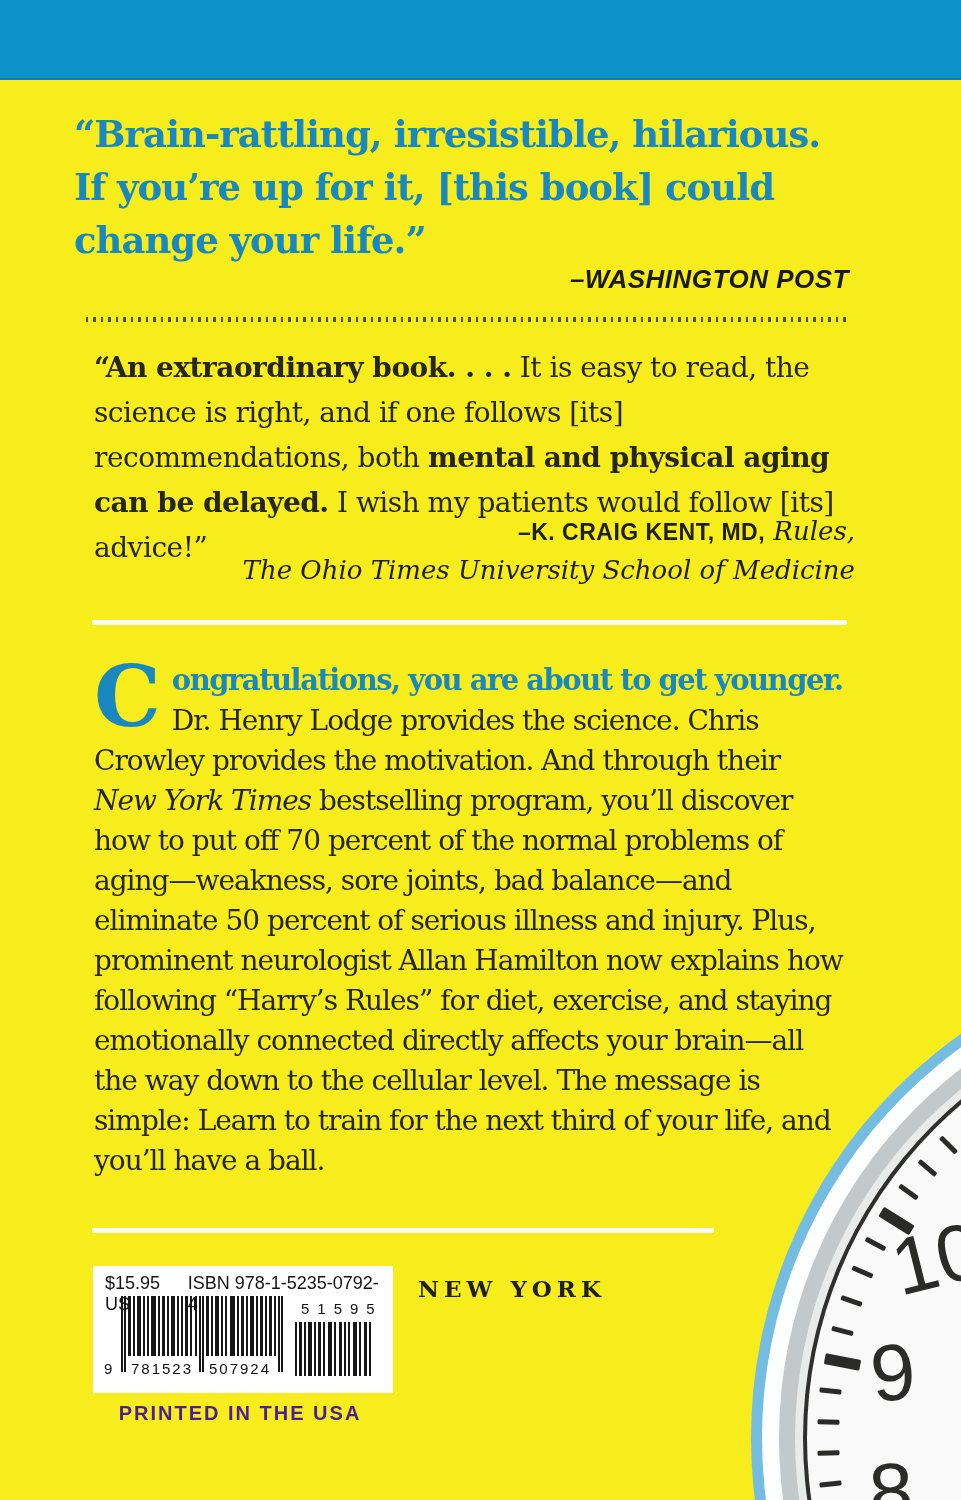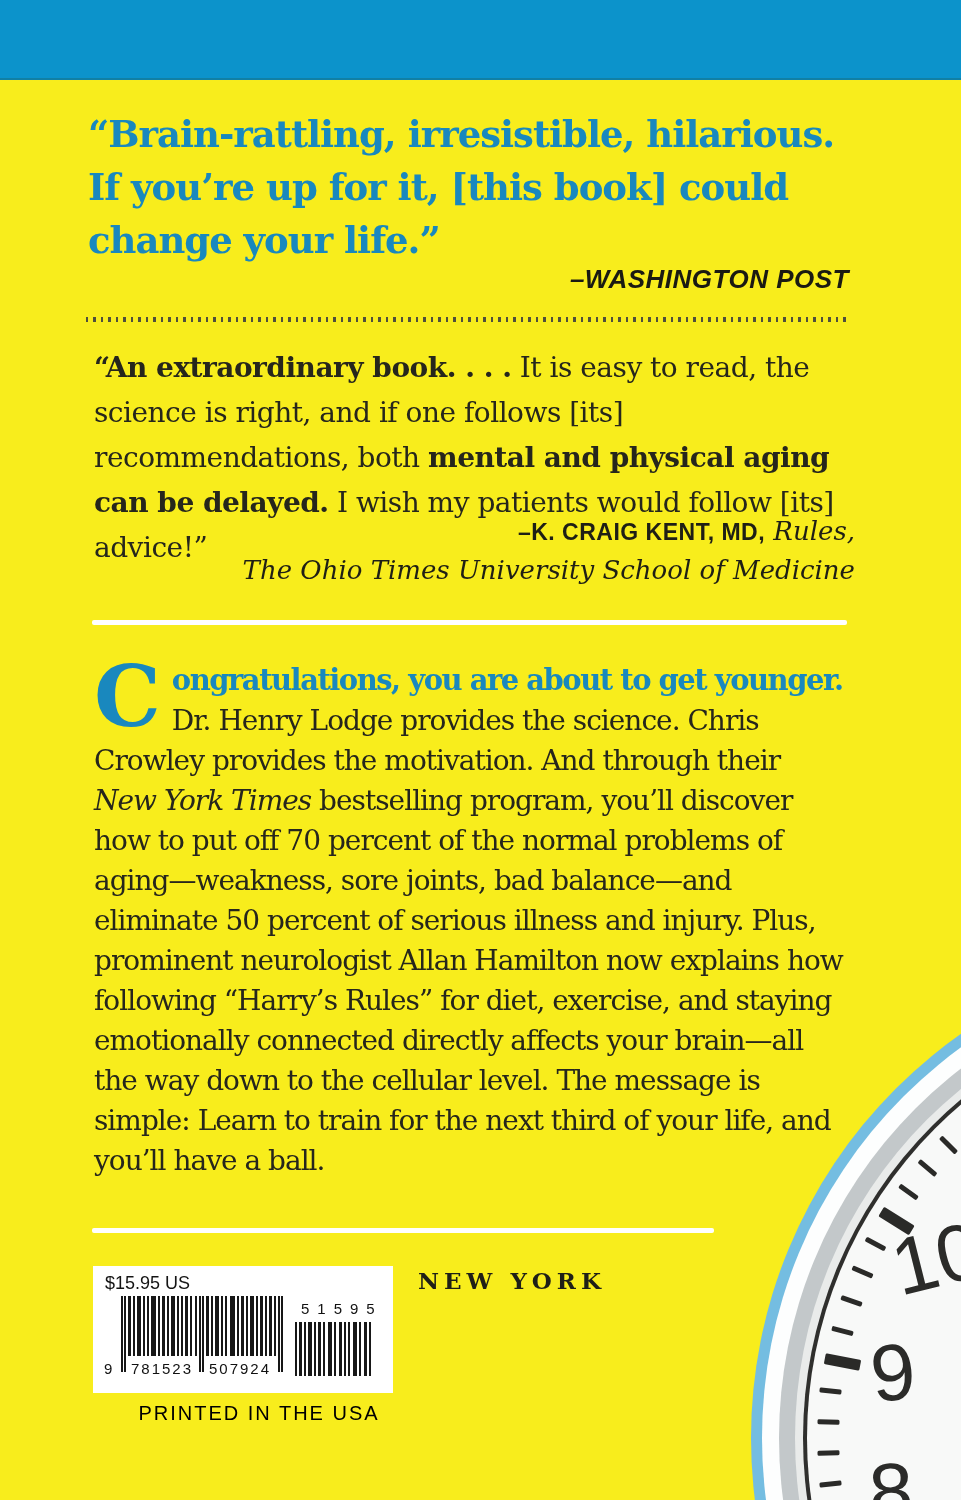--- a/index.html
+++ b/index.html
@@ -4,21 +4,21 @@
 <style>
   html,body{margin:0;padding:0;}
   body{
     position:relative;width:961px;height:1500px;overflow:hidden;
     background:#F8ED1C;font-family:"DejaVu Serif",serif;
   }
   
   .top-band{position:absolute;left:0;top:0;width:961px;height:78px;
     background:#0C93CB;border-bottom:2px solid rgba(25,95,95,.35);}
   
-  .q1-text{position:absolute;left:88px;top:108px;width:816px;margin:0;
+  .q1-text{position:absolute;left:74px;top:108px;width:816px;margin:0;
     white-space:pre-line;color:#1988BE;font-weight:bold;
     font-size:37px;line-height:53px;letter-spacing:-1px;}
   .q1-attr{position:absolute;right:112px;top:264px;margin:0;
     font-family:"Liberation Sans",sans-serif;font-weight:bold;font-style:italic;
     font-size:26px;letter-spacing:.5px;color:#1A1A12;}
   
   .dotted{position:absolute;left:86px;top:317px;width:760px;height:5px;
     background:repeating-linear-gradient(90deg,#50503C 0 2.5px,transparent 2.5px 7.5px);}
   
   .q2-text{position:absolute;left:94px;top:345px;width:758px;margin:0;
@@ -64,26 +64,26 @@
   .bar{position:absolute;top:0;background:#171717;}
   .ean-digits{position:absolute;top:62px;left:0;width:100%;
     font-family:"Liberation Sans",sans-serif;font-size:15px;color:#111;}
   .d9{position:absolute;left:-17px;top:2px;}
   .g1{position:absolute;left:8px;top:2px;width:66px;text-align:center;letter-spacing:2px;}
   .g2{position:absolute;left:86px;top:2px;width:66px;text-align:center;letter-spacing:2px;}
   .supp{position:absolute;left:202px;top:34px;width:80px;}
   .supp-digits{font-family:"Liberation Sans",sans-serif;font-size:15px;
     letter-spacing:8px;color:#111;text-align:center;margin-left:6px;}
   #supp-bars{position:relative;margin-top:5px;height:54px;}
-  .printed{position:absolute;left:109px;top:1402px;width:300px;text-align:center;
-    font-family:"Liberation Sans",sans-serif;font-size:20px;letter-spacing:2px;color:#000000;}
+  .printed{position:absolute;left:90px;top:1402px;width:300px;text-align:center;
+    font-family:"Liberation Sans",sans-serif;font-size:20px;letter-spacing:2px;color:#4c1d95;font-weight:bold;}
   
   .publisher{position:absolute;left:418px;top:1258px;color:#1F1F17;}
   .pub-name{font-size:30px;}
-  .pub-city{font-size:23px;font-weight:bold;letter-spacing:5px;margin-top:9px;}
+  .pub-city{font-size:23px;font-weight:bold;letter-spacing:5px;margin-top:17px;}
   .pub-url1{font-family:"Liberation Sans",sans-serif;font-weight:bold;
     font-size:21px;margin-top:21px;letter-spacing:.5px;}
   .pub-url2{font-family:"Liberation Sans",sans-serif;font-weight:bold;
     font-size:21px;margin-top:5px;letter-spacing:.5px;}
 </style>
 </head>
 <body>
 
 <div class="clock">
   <div class="cc c1"></div>
@@ -131,20 +131,21 @@
 
 <p class="para">
   <span class="dropcap">C</span><span><span class="seg-lead">ongratulations, you are about to get younger.</span><span class="seg-normal"> Dr. Henry Lodge provides the science. Chris Crowley provides the motivation. And through their </span><span class="seg-italic">New York Times</span><span class="seg-normal"> bestselling program, you’ll discover how to put off 70 percent of the normal problems of aging—weakness, sore joints, bad balance—and eliminate 50 percent of serious illness and injury. Plus, prominent neurologist Allan Hamilton now explains how following “Harry’s Rules” for diet, exercise, and staying emotionally connected directly affects your brain—all the way down to the cellular level. The message is simple: Learn to train for the next third of your life, and you’ll have a ball.</span></span>
 </p>
 
 <div class="rule rule2"></div>
 
 <div class="barcode-box">
   <div class="bc-top">
     <span>$15.95 US</span>
+    <span>ISBN 978-1-5235-0792-4</span>
   </div>
   <div class="ean">
     <div id="ean-bars">
         <div class="bar" style="left: 0px; width: 2px; height: 76px;"></div>
         <div class="bar" style="left: 3px; width: 2px; height: 76px;"></div>
         <div class="bar" style="left: 78px; width: 2px; height: 76px;"></div>
         <div class="bar" style="left: 81px; width: 2px; height: 76px;"></div>
         <div class="bar" style="left: 157px; width: 2px; height: 76px;"></div>
         <div class="bar" style="left: 160px; width: 2px; height: 76px;"></div>
         <div class="bar" style="left: 7px; width: 3px; height: 60px;"></div>

